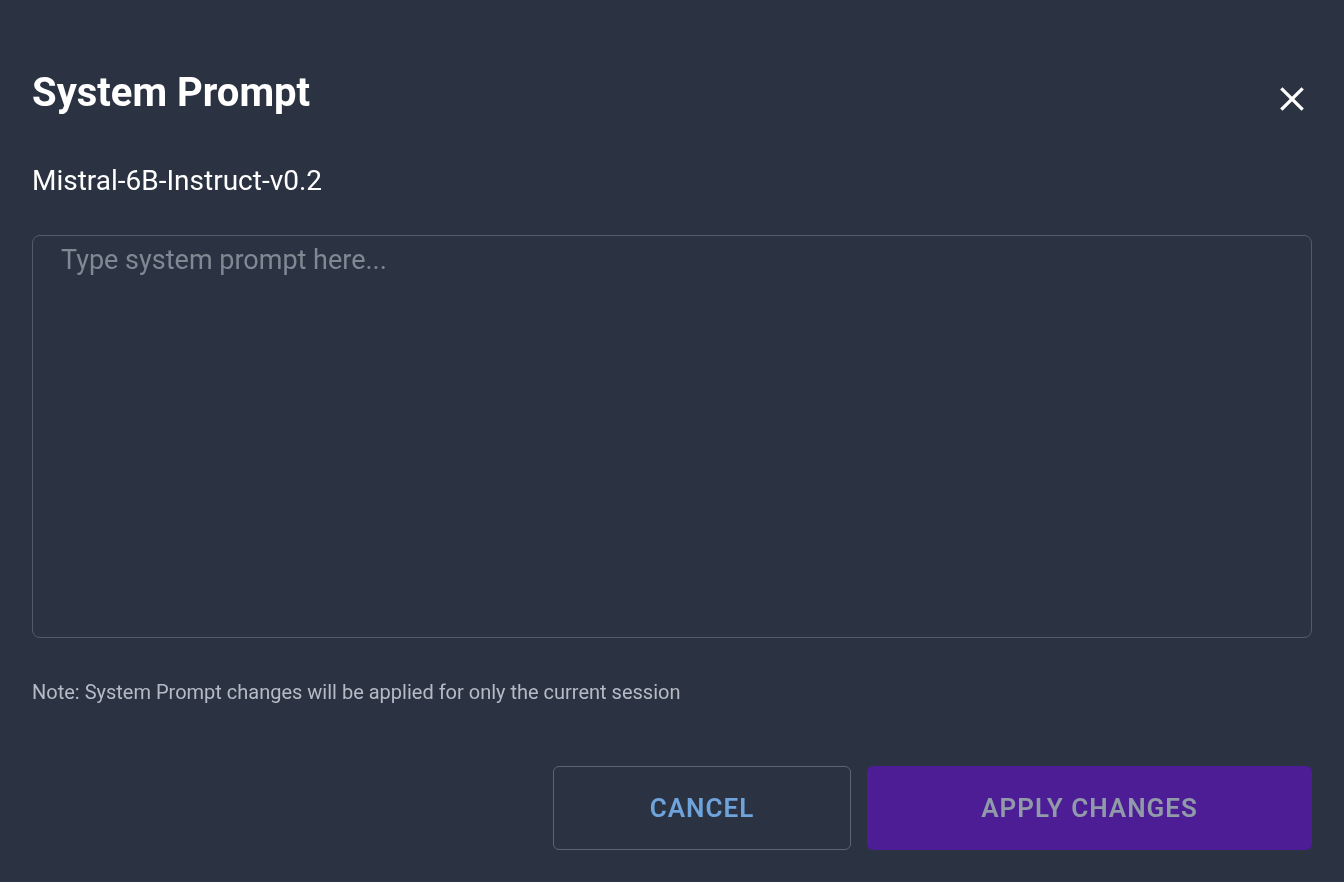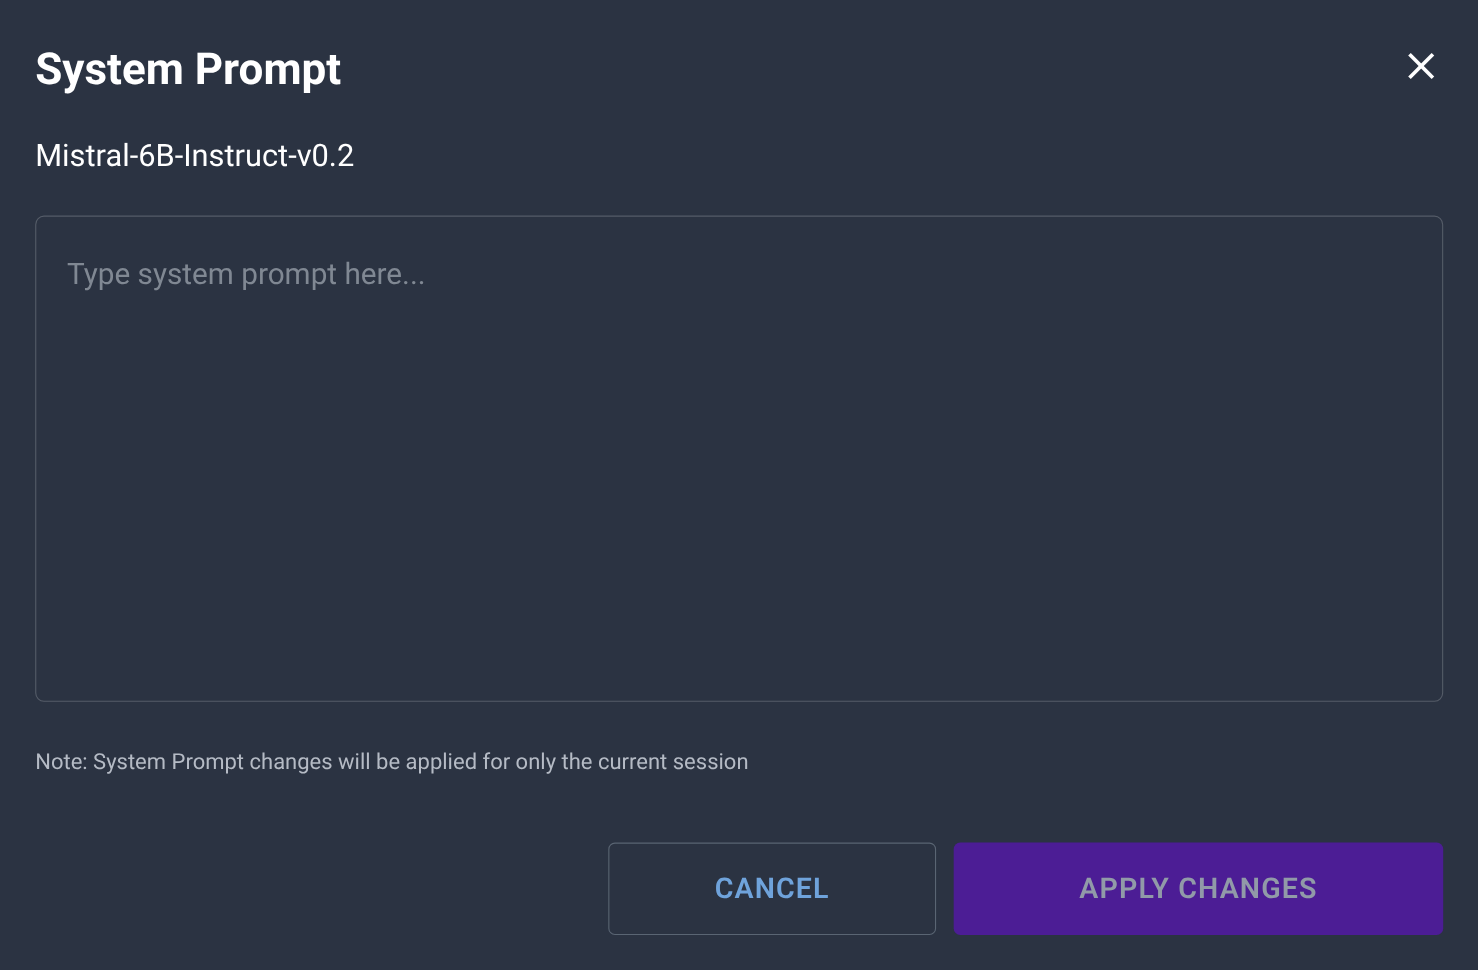--- a/index.html
+++ b/index.html
@@ -13,22 +13,23 @@
       background-color: #2b3342;
       font-family: -apple-system, BlinkMacSystemFont, "Segoe UI", Roboto, Helvetica, Arial, sans-serif;
       color: #ffffff;
       padding: 20px 32px 32px 32px;
       display: flex;
       flex-direction: column;
     }
     .header-row {
       display: flex;
       justify-content: space-between;
-      align-items: flex-end;
+      align-items: center;
       margin-bottom: 8px;
+      margin-top: 39px;
     }
     .modal-title {
       font-size: 40px;
       font-weight: 700;
       color: #ffffff;
       line-height: 1.2;
     }
     .close-btn {
       background: none;
       border: none;
@@ -49,21 +50,21 @@
       color: #ffffff;
       margin-top: 30px;
       margin-bottom: 38px;
     }
     .prompt-textarea {
       width: 100%;
       height: 454px;
       background-color: transparent;
       border: 1px solid #555c68;
       border-radius: 8px;
-      padding: 36px 28px;
+      padding: 8px 28px;
       font-size: 27px;
       color: #eab308;
       font-family: inherit;
       resize: none;
       outline: none;
     }
     .prompt-textarea::placeholder {
       color: #808893;
     }
     .note-text {

